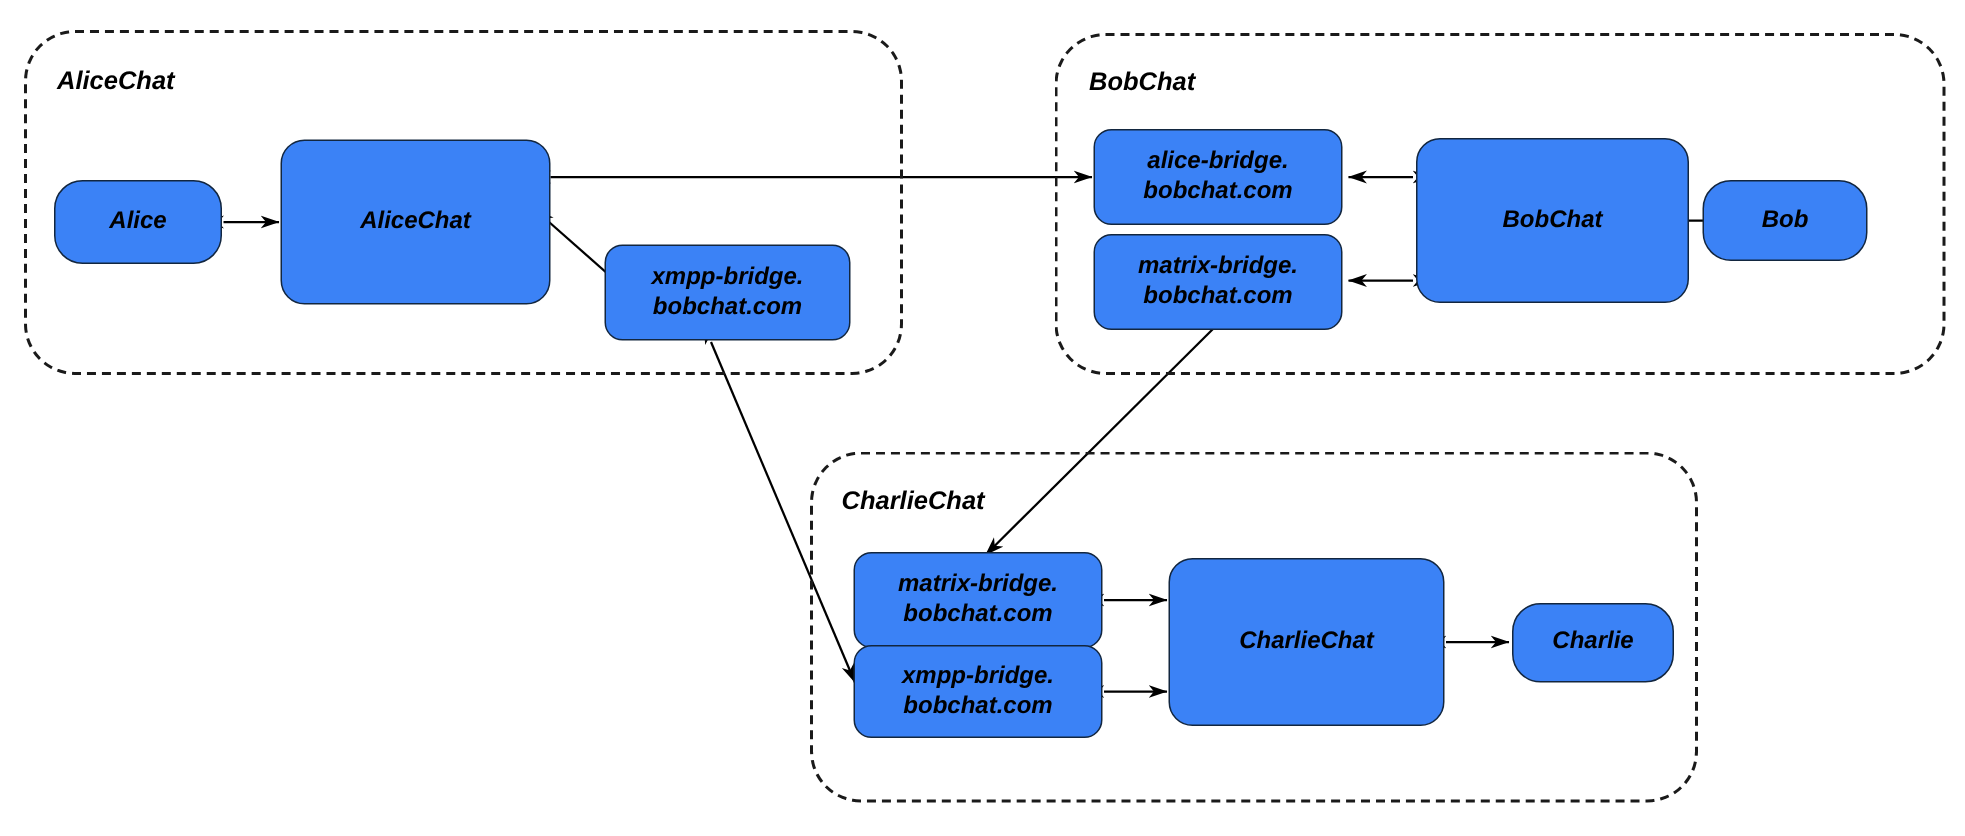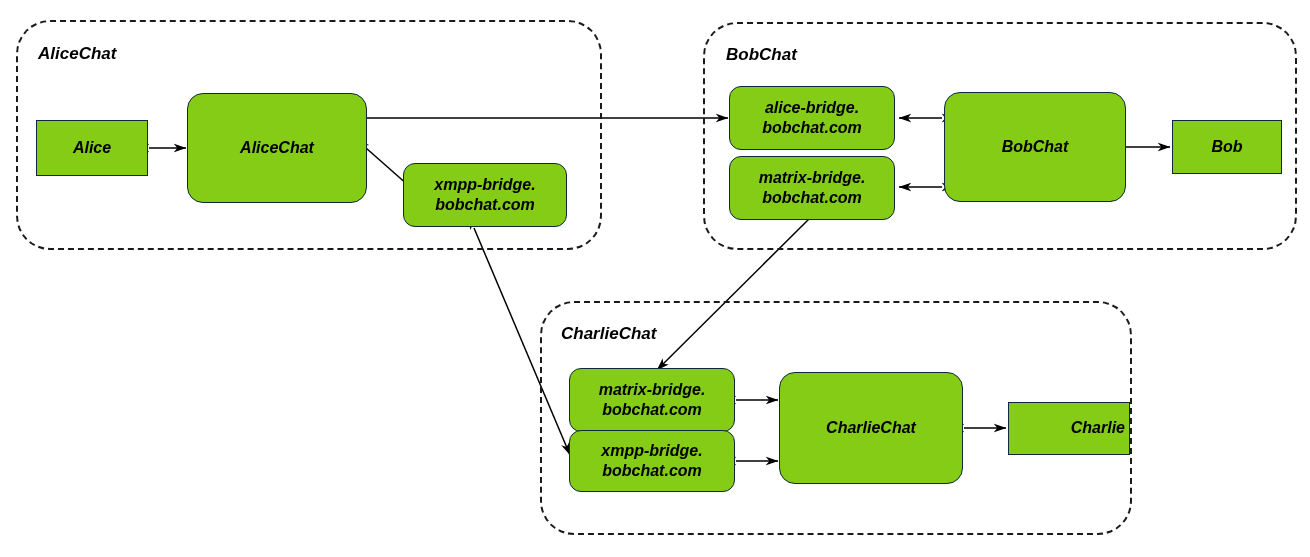--- a/index.html
+++ b/index.html
@@ -30,35 +30,35 @@
     position: absolute;
     font-size: 17px;
     font-weight: bold;
     color: #000000;
     white-space: nowrap;
     letter-spacing: 0px;
   }
   .node {
     position: absolute;
     box-sizing: border-box;
-    background: #84cc16;
+    background: #3b82f6;
     border: 1.6px solid #12263f;
     border-radius: 12px;
     display: flex;
     align-items: center;
     justify-content: center;
     text-align: center;
     font-size: 16px;
     font-weight: bold;
     color: #000000;
     line-height: 1.28;
     padding: 2px 4px;
   }
   .node.small-radius {
-    border-radius: 0;
+    border-radius: 19px;
   }
   .node.big-radius {
     border-radius: 16px;
   }
   .node .lines {
     display: block;
     white-space: pre-line;
   }
   svg.edges {
     position: absolute;
@@ -138,38 +138,38 @@
 
   <div class="node" style="left:729px; top:156px; width:166px; height:64px; flex-direction:column;">
     <span>matrix-bridge.</span>
     <span>bobchat.com</span>
   </div>
 
   <div class="node big-radius" style="left:944px; top:92px; width:182px; height:110px;">
     <span class="lines">BobChat</span>
   </div>
 
-  <div class="node small-radius" style="left:1172px; top:120px; width:110px; height:54px;">
+  <div class="node small-radius" style="left:1135px; top:120px; width:110px; height:54px;">
     <span class="lines">Bob</span>
   </div>
 
   <div class="zone" style="left:540px; top:301px; width:592px; height:234px;"></div>
   <div class="zone-label" style="left:561px; top:324px;">CharlieChat</div>
 
   <div class="node" style="left:569px; top:368px; width:166px; height:64px; flex-direction:column;">
     <span>matrix-bridge.</span>
     <span>bobchat.com</span>
   </div>
 
   <div class="node" style="left:569px; top:430px; width:166px; height:62px; flex-direction:column;">
     <span>xmpp-bridge.</span>
     <span>bobchat.com</span>
   </div>
 
   <div class="node big-radius" style="left:779px; top:372px; width:184px; height:112px;">
     <span class="lines">CharlieChat</span>
   </div>
 
-  <div class="node small-radius" style="left:1008px; top:402px; width:122px; height:53px;justify-content:flex-end;">
+  <div class="node small-radius" style="left:1008px; top:402px; width:108px; height:53px;">
     <span class="lines">Charlie</span>
   </div>
 
 </div>
 
 </body></html>

